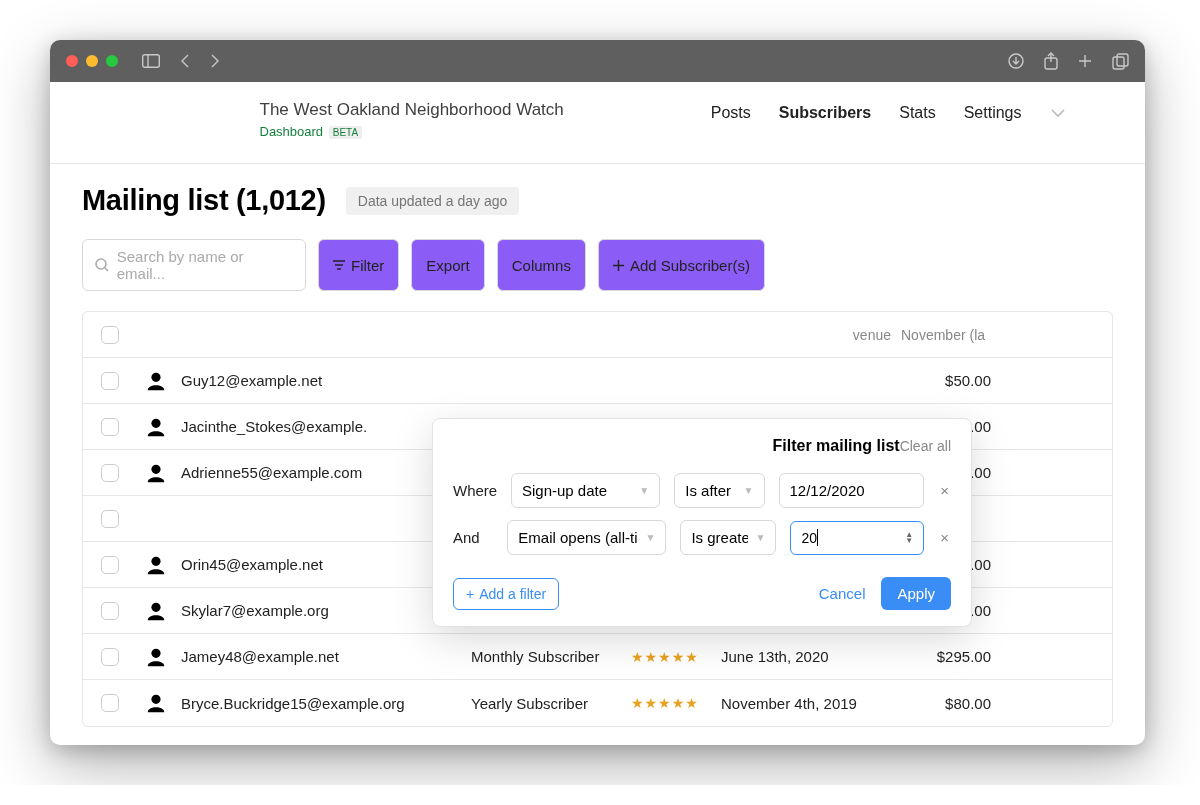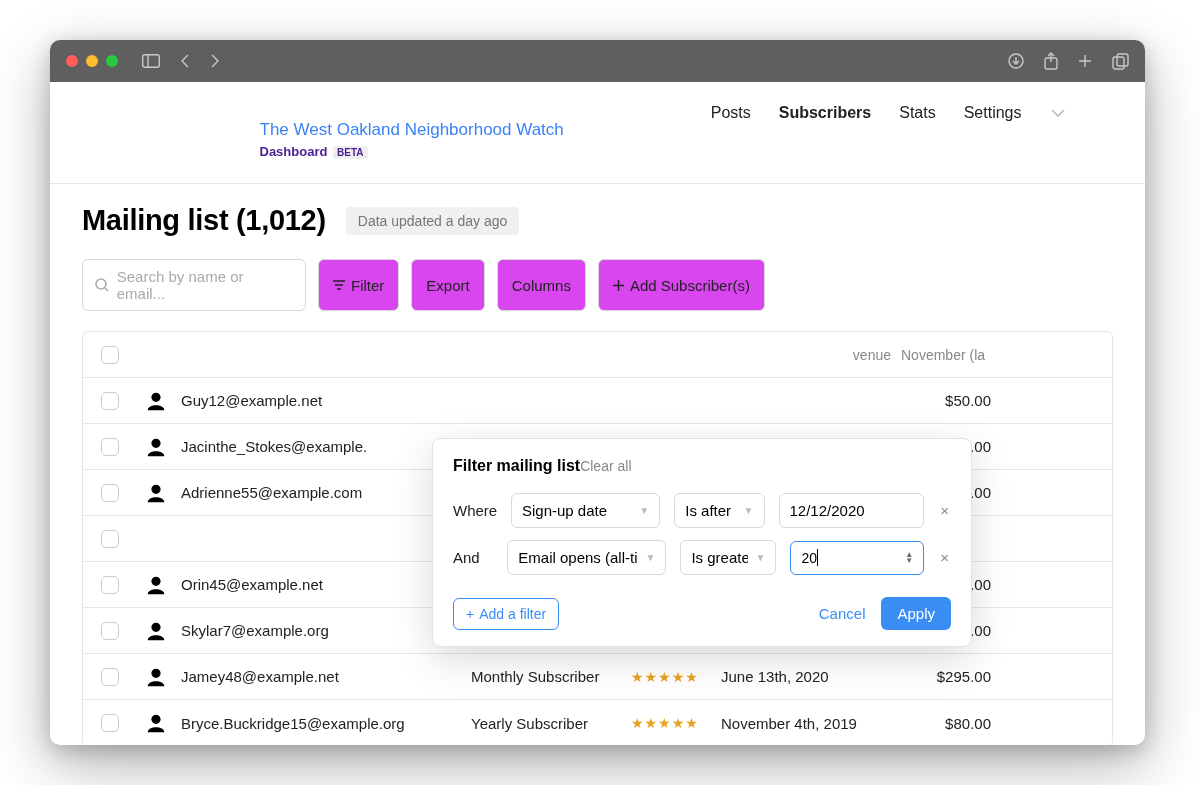--- a/index.html
+++ b/index.html
@@ -8,52 +8,52 @@
 .titlebar { height: 42px; background: #5f5f5f; display: flex; align-items: center; padding: 0 16px; }
 .traffic { display: flex; gap: 8px; }
 .traffic span { width: 12px; height: 12px; border-radius: 50%; display: inline-block; }
 .tbicons { display: flex; align-items: center; gap: 20px; margin-left: 24px; }
 .tbicons svg, .tbright svg { stroke: #c9c9c9; fill: none; stroke-width: 1.4; }
 .tbright { margin-left: auto; display: flex; gap: 20px; align-items: center; }
 
 .header { border-bottom: 1px solid #e6e6e6; padding: 18px 0 24px 0; }
 .header-inner { display: flex; align-items: flex-start; max-width: 1000px; margin: 0 auto; padding: 0 32px; }
 .brand { margin-left: 130px; }
-.brand-title { font-size: 17px; color: #3b82f6; margin-top: 20px; }
-.brand-sub { font-size: 13px; color: #4c1d95; margin-top: 4px; font-weight: bold; }
+.brand-title { font-size: 17px; color: #404040; }
+.brand-sub { font-size: 13px; color: #15803d; margin-top: 4px; }
 .brand-sub .beta { font-size: 10px; background: #eee; padding: 1px 4px; border-radius: 2px; margin-left: 2px; }
 .nav { margin-left: auto; display: flex; gap: 28px; align-items: center; padding-top: 4px; }
 .nav a { font-size: 16px; color: #222; cursor: pointer; }
 .nav a.active { font-weight: 600; }
 .nav .chev { color: #aaa; }
 
 .content { padding: 20px 32px; position: relative; flex: 1; overflow: hidden; }
 .page-title-row { display: flex; align-items: center; gap: 20px; margin-bottom: 22px; }
 .page-title { font-size: 29px; font-weight: 700; letter-spacing: -0.3px; }
 .updated { background: #f0f0f0; color: #767676; font-size: 14px; padding: 6px 12px; border-radius: 4px; }
 
 .toolbar { display: flex; gap: 12px; margin-bottom: 20px; }
 .search { display: flex; align-items: center; gap: 8px; border: 1px solid #d8d8d8; border-radius: 6px; padding: 8px 12px; width: 224px; color: #aaa; font-size: 15px; }
-.btn { border: 1px solid #d8d8d8; border-radius: 6px; padding: 8px 14px; font-size: 15px; background: #d946ef; cursor: pointer; display: flex; align-items: center; gap: 6px; color: #222; }
+.btn { border: 1px solid #d8d8d8; border-radius: 6px; padding: 8px 14px; font-size: 15px; background: #8b5cf6; cursor: pointer; display: flex; align-items: center; gap: 6px; color: #222; }
 
 .table { border: 1px solid #e6e6e6; border-radius: 6px; overflow: hidden; }
 .thead, .trow { display: grid; grid-template-columns: 58px 330px 160px 90px 180px 100px 110px; align-items: center; border-bottom: 1px solid #e6e6e6; }
 .thead { height: 46px; font-size: 14px; color: #888; }
 .trow { height: 46px; font-size: 15px; color: #222; }
 .trow:last-child { border-bottom: none; }
 .check { width: 18px; height: 18px; border: 1.5px solid #ccc; border-radius: 5px; margin-left: 18px; }
 .subcell { display: flex; align-items: center; gap: 14px; padding-left: 4px; }
 .avatar { width: 22px; height: 22px; }
 .stars { color: #e8a221; font-size: 14px; letter-spacing: 1px; }
 .rev { text-align: right; padding-right: 10px; }
 .th-rev { text-align: right; padding-right: 10px; }
 .th-comments { white-space: nowrap; overflow: hidden; }
 
 .popover { position: absolute; top: 254px; left: 382px; width: 540px; background: #fff; border: 1px solid #e2e2e2; border-radius: 8px; box-shadow: 0 12px 40px rgba(0,0,0,0.15); padding: 18px 20px 16px 20px; z-index: 10; }
-.pop-head { display: flex; justify-content: flex-start; align-items: center; margin-bottom: 18px; }
+.pop-head { display: flex; justify-content: flex-end; align-items: center; margin-bottom: 18px; }
 .pop-title { font-weight: 600; font-size: 16px; }
 .clear { color: #888; font-size: 14px; cursor: pointer; }
 .filter-row { display: flex; align-items: center; gap: 14px; margin-bottom: 12px; }
 .filter-row .label { width: 44px; font-size: 15px; color: #222; }
 .sel { border: 1px solid #d8d8d8; border-radius: 6px; padding: 8px 10px; font-size: 15px; display: flex; align-items: center; justify-content: space-between; gap: 8px; background: #fff; cursor: pointer; }
 .sel .txt { white-space: nowrap; overflow: hidden; text-overflow: clip; }
 .sel-field { width: 160px; }
 .sel-op { width: 96px; }
 .sel-val { width: 156px; }
 .sel .caret { color: #bbb; font-size: 10px; }

